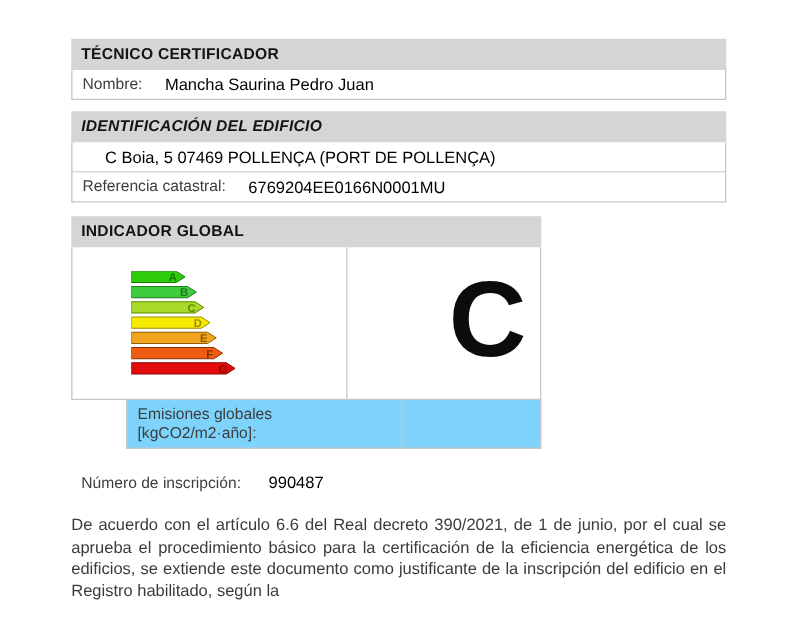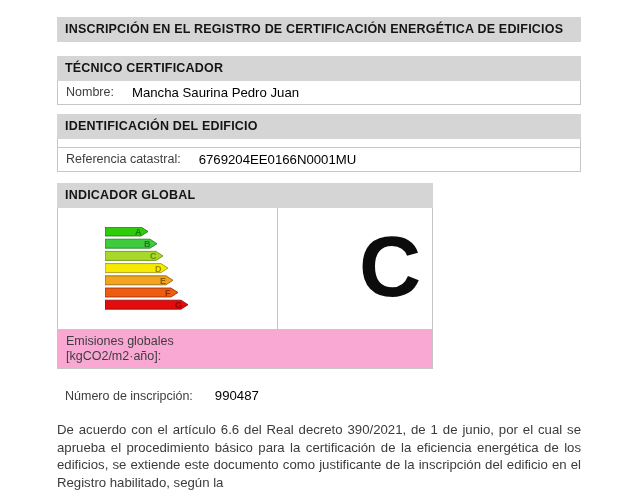--- a/index.html
+++ b/index.html
@@ -6,21 +6,21 @@
   body{
     width:637px;height:500px;overflow:hidden;background:#ffffff;
     font-family:"Liberation Sans",sans-serif;position:relative;
   }
   .page{position:absolute;left:57px;top:17px;width:524px;}
   .bar{
     background:#d5d5d5;color:#141414;font-weight:bold;font-size:12.5px;
     padding:5px 8px;letter-spacing:.2px;line-height:15px;box-sizing:border-box;
   }
   .gap14{margin-top:14px;}
-  .gap9{margin-top:9px;}
+  .gap9{margin-top:9px;font-style:italic;}
   .gap11{margin-top:11px;}
   .row{
     background:#fff;border:1px solid #c6c6c6;border-top:none;
     padding:4px 8px;font-size:12.5px;display:flex;align-items:center;
     line-height:15px;box-sizing:border-box;
   }
   .label{color:#3d3d3d;}
   .value{color:#000000;margin-left:18px;font-size:13.2px;}
   
   .ind{width:376px;}
@@ -35,22 +35,22 @@
   .ind-left svg{margin-left:47px;display:block;}
   .ind-right{
     flex:1;display:flex;align-items:center;justify-content:center;
     padding-left:68px;box-sizing:border-box;
   }
   .big-letter{
     font-weight:bold;font-size:86px;line-height:1;color:#0c0c0c;
     margin-top:-6px;letter-spacing:-2px;
   }
   .ind-footer{
-    display:flex;border:1px solid #c6c6c6;border-top:none;background:#f9a8d4;
-    font-size:12.5px;box-sizing:border-box;
+    display:flex;border:1px solid #c6c6c6;border-top:none;background:#7dd3fc;
+    font-size:12.5px;box-sizing:border-box;margin-left:44px;
   }
   .ind-footer .cell-label{
     width:220px;border-right:1px solid #c6c6c6;box-sizing:border-box;
     padding:4px 8px;color:#3d3d3d;line-height:15px;
   }
   .ind-footer .cell-value{
     flex:1;padding:4px 8px;color:#111;font-size:13.2px;line-height:15px;
   }
   .numero{
     margin-top:19px;padding:0 8px;font-size:12.5px;display:flex;align-items:center;
@@ -60,36 +60,34 @@
     margin-top:18px;font-size:13.2px;line-height:17.5px;color:#3b3b3b;
     text-align:justify;
   }
   .energy-chart text{font-weight:bold;font-size:9px;font-family:"Liberation Sans",sans-serif;}
 </style>
 </head>
 <body>
 
 <div class="page">
 
-  <div class="bar">
-    <span>INSCRIPCIÓN EN EL REGISTRO DE CERTIFICACIÓN ENERGÉTICA DE EDIFICIOS</span>
-  </div>
 
   <div class="bar gap14">
     <span>TÉCNICO CERTIFICADOR</span>
   </div>
   <div class="row">
     <span class="label">Nombre:</span>
     <span class="value">Mancha Saurina Pedro Juan</span>
   </div>
 
   <div class="bar gap9">
     <span>IDENTIFICACIÓN DEL EDIFICIO</span>
   </div>
   <div class="row">
+    <span class="value">C Boia, 5 07469 POLLENÇA (PORT DE POLLENÇA)</span>
   </div>
   <div class="row">
     <span class="label">Referencia catastral:</span>
     <span class="value">6769204EE0166N0001MU</span>
   </div>
 
 
   <div class="ind gap11">
     <div class="bar">
       <span>INDICADOR GLOBAL</span>

